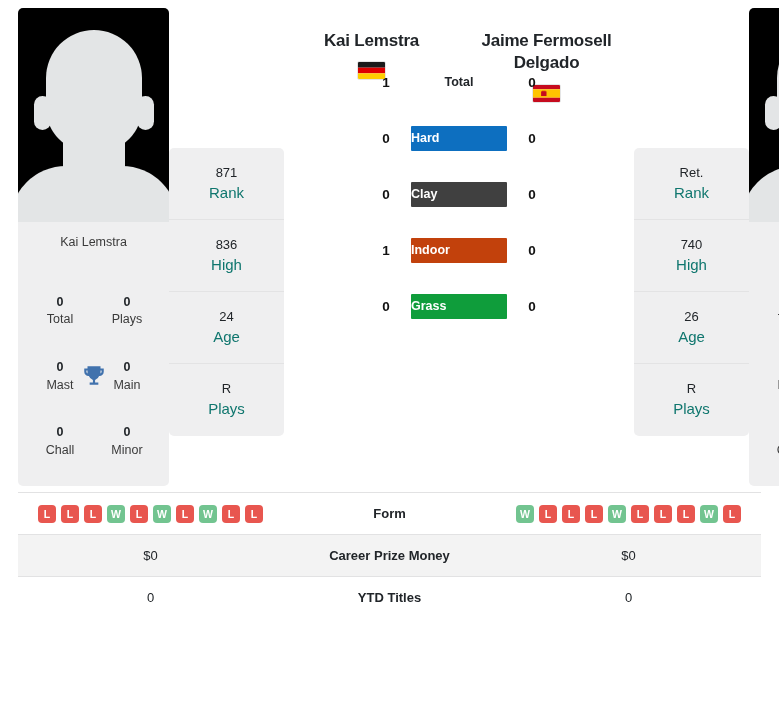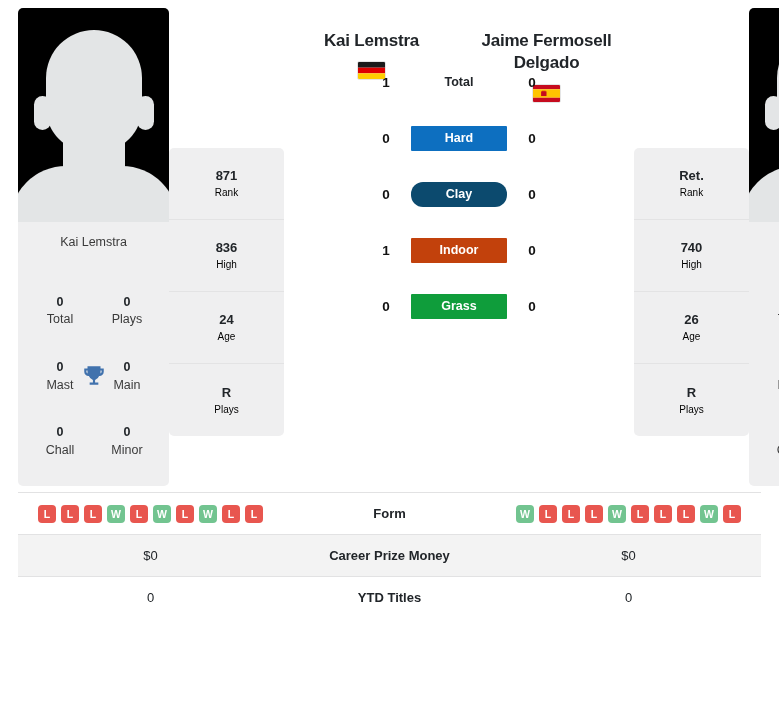--- a/index.html
+++ b/index.html
@@ -152,28 +152,28 @@
     display: flex;
     flex-direction: column;
     align-items: center;
     justify-content: center;
     border-bottom: 1px solid #e3e3e4;
     box-sizing: border-box;
   }
   .stat-block:last-child { border-bottom: none; }
   .stat-val {
     font-size: 13px;
-    font-weight: bold;
+    font-weight: normal;
     color: #212529;
     line-height: 1.45;
     text-align: center;
   }
   .stat-lab {
-    font-size: 10px;
-    color: #000000;
+    font-size: 15px;
+    color: #0f766e;
     line-height: 1.35;
   }
 
   
   .center-col {
     flex: 1 1 auto;
     display: flex;
     flex-direction: column;
     align-items: center;
     position: relative;
@@ -223,21 +223,20 @@
     width: 24px;
     text-align: center;
     font-size: 13.5px;
     font-weight: bold;
     color: #111;
   }
   .surface-pill {
     width: 96px;
     height: 25px;
     line-height: 25px;
-    text-align: center;
     font-size: 12.5px;
     font-weight: bold;
     color: #ffffff;
     border-radius: 1px;
   }
   .surface-total {
     width: 96px;
     text-align: center;
     font-size: 12.5px;
     font-weight: bold;
@@ -390,21 +389,21 @@
           <div class="surface-total">Total</div>
           <div class="h2h-score">0</div>
         </div>
         <div class="h2h-row">
           <div class="h2h-score">0</div>
           <div class="surface-pill" id="pill-1" style="background: rgb(13, 111, 192);">Hard</div>
           <div class="h2h-score">0</div>
         </div>
         <div class="h2h-row">
           <div class="h2h-score">0</div>
-          <div class="surface-pill" id="pill-2" style="background: #0c4a6e; border-radius: 12px;">Clay</div>
+          <div class="surface-pill" id="pill-2" style="background: #404040;">Clay</div>
           <div class="h2h-score">0</div>
         </div>
         <div class="h2h-row">
           <div class="h2h-score">1</div>
           <div class="surface-pill" id="pill-3" style="background: #c2410c;">Indoor</div>
           <div class="h2h-score">0</div>
         </div>
         <div class="h2h-row">
           <div class="h2h-score">0</div>
           <div class="surface-pill" id="pill-4" style="background: rgb(15, 157, 59);">Grass</div>

